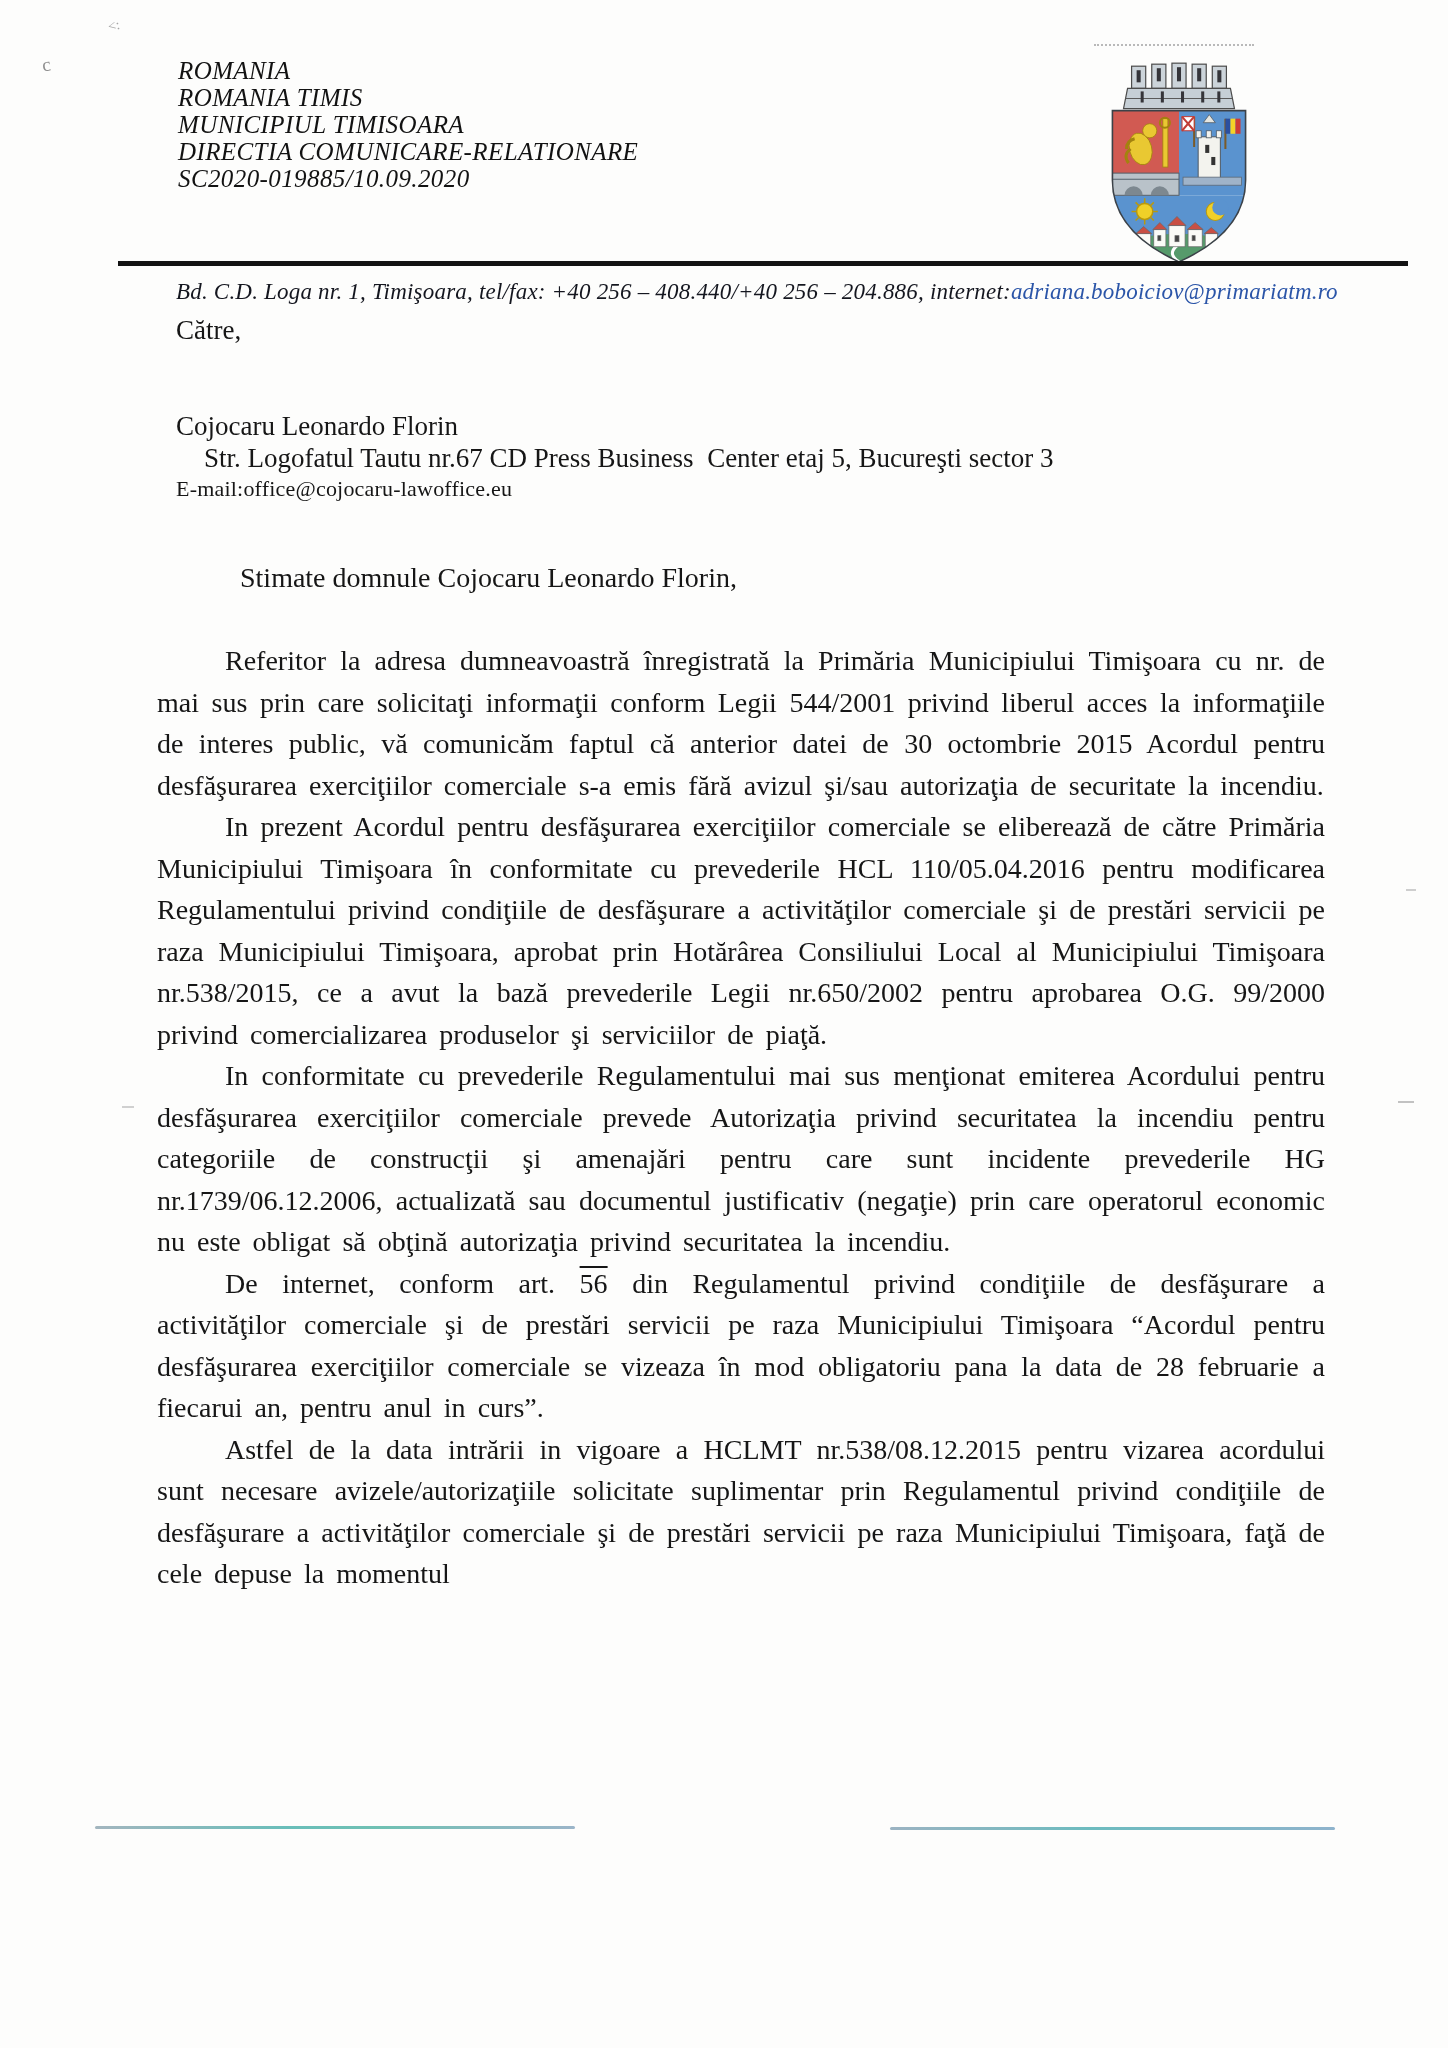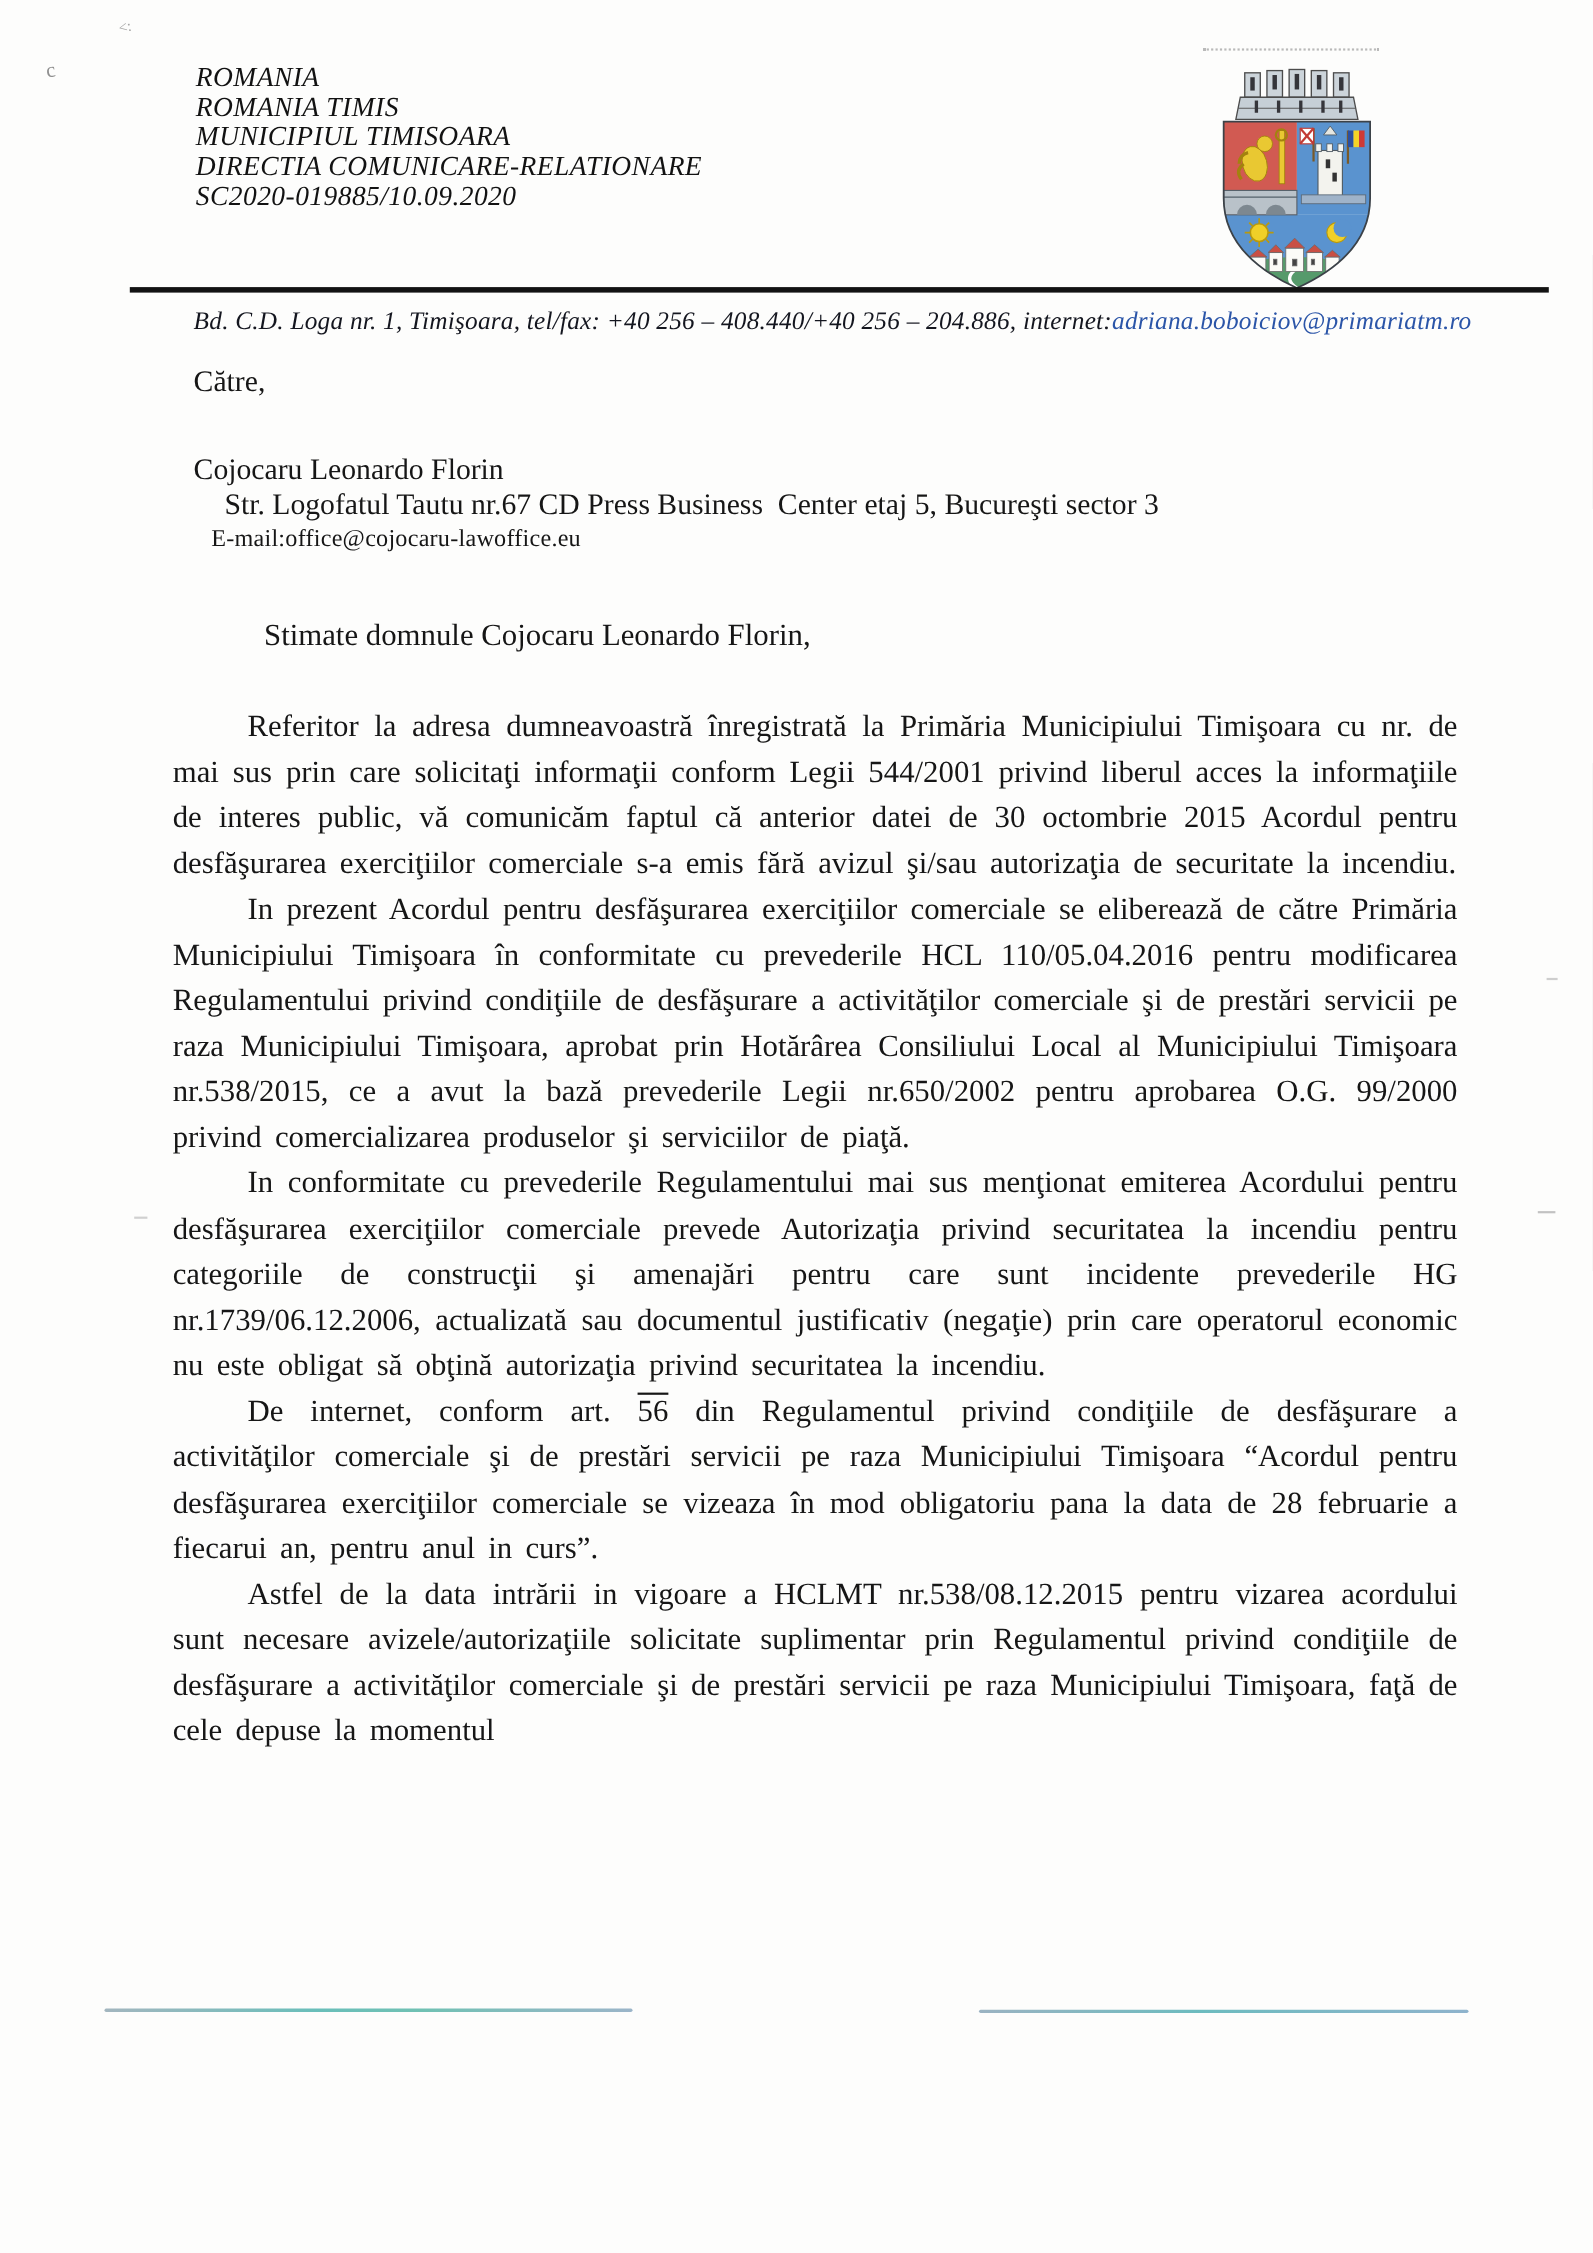--- a/index.html
+++ b/index.html
@@ -26,25 +26,25 @@
   
   .header-divider{position:absolute;left:118px;top:261px;width:1290px;height:5px;background:#131313;}
   
   .contact-line{
     position:absolute;left:176px;top:279px;width:1200px;
     font-style:italic;font-size:23px;color:#14161f;letter-spacing:.2px;
     white-space:nowrap;
   }
   .contact-line .email-link{font-style:italic;}
   
-  .to-label{position:absolute;left:176px;top:315px;font-size:27px;margin-top:16px;}
+  .to-label{position:absolute;left:176px;top:315px;font-size:27px;}
   
   .recipient{position:absolute;left:176px;top:410px;font-size:27px;line-height:32px;}
   .recipient .addr{white-space:pre-wrap;margin-left:28px;}
-  .recipient .email{font-size:22px;line-height:30px;letter-spacing:.2px;margin-left:16px;}
+  .recipient .email{font-size:22px;line-height:30px;letter-spacing:.2px;}
   
   .greeting{position:absolute;left:240px;top:562px;font-size:28px;}
   
   .body-text{
     position:absolute;left:157px;top:640px;width:1168px;
     font-size:28px;line-height:41.5px;
     text-align:justify;word-spacing:.18em;
   }
   .body-text p{margin:0;text-indent:68px;}
   .ref-overline{text-decoration:overline;text-decoration-thickness:2px;}

